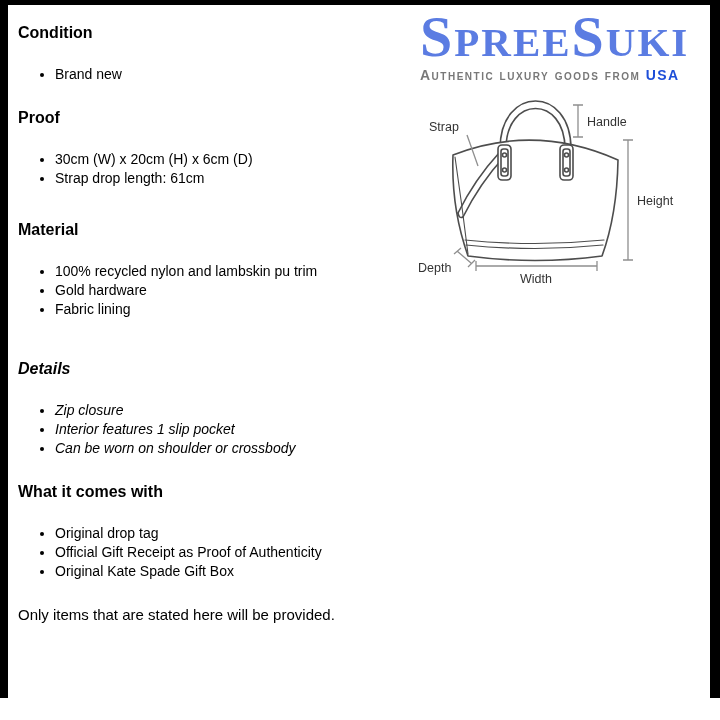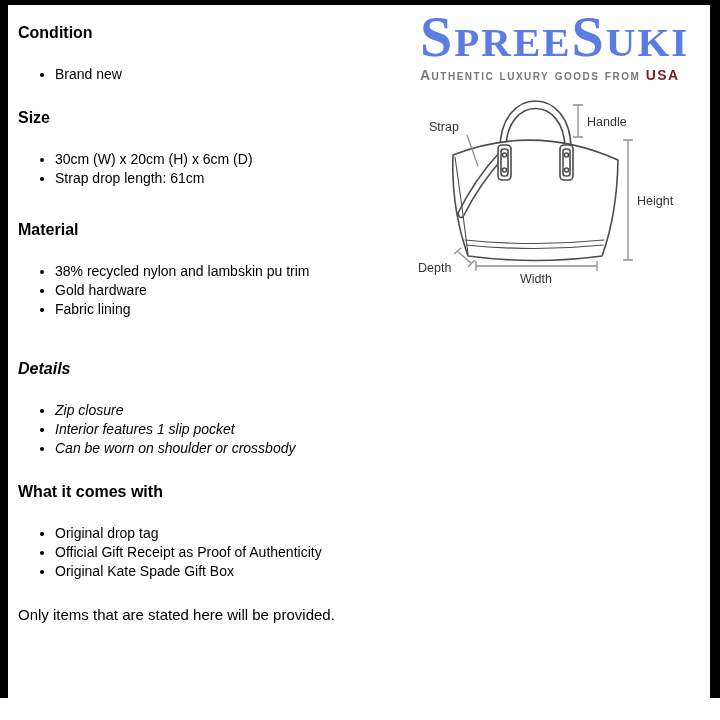--- a/index.html
+++ b/index.html
@@ -41,32 +41,32 @@
     <div id="sections">
   <div class="section">
     <h3 class="heading">Condition</h3>
 
     <ul class="bullets">
             <li>Brand new</li>
           </ul>
   </div>
 
   <div class="section">
-    <h3 class="heading">Size</h3>
+    <h3 class="heading">Proof</h3>
     <ul class="bullets">
             <li>30cm (W) x 20cm (H) x 6cm (D)</li>
             <li>Strap drop length: 61cm</li>
           </ul>
   </div>
 
   <div class="section gap-md">
     <h3 class="heading">Material</h3>
 
     <ul class="bullets">
-            <li>38% recycled nylon and lambskin pu trim</li>
+            <li>100% recycled nylon and lambskin pu trim</li>
             <li>Gold hardware</li>
             <li>Fabric lining</li>
           </ul>
   </div>
 
   <div class="section gap-lg">
     <h3 class="heading">Details</h3>
 
     <ul class="bullets">
             <li>Zip closure</li>
@@ -83,21 +83,21 @@
             <li>Official Gift Receipt as Proof of Authenticity</li>
             <li>Original Kate Spade Gift Box</li>
           </ul>
   </div>
 </div>
     <p class="footer-note">Only items that are stated here will be provided.</p>
   </div>
 
   <div class="logo">
     <div class="brand" style="color: rgb(91, 124, 226);">SpreeSuki</div>
-    <div class="tagline" style="color: rgb(120, 120, 120);"><span>Authentic luxury goods from </span><span class="usa" style="color: #7f1d1d;">USA</span></div>
+    <div class="tagline" style="color: rgb(120, 120, 120);"><span>Authentic luxury goods from </span><span class="usa" style="color: #1d4ed8;">USA</span></div>
   </div>
 
   <svg class="diagram" viewBox="0 0 300 210" xmlns="http://www.w3.org/2000/svg">
     <g fill="none" stroke-width="1.6" stroke-linecap="round" stroke-linejoin="round" stroke="#4d4d4d">
       <path d="M85,56 C85,-8 156,-8 156,56"></path>
       <path d="M91,56 C91,2 150,2 150,56"></path>
       <path fill="#ffffff" d="M38,62 Q120,30 203,67 Q202,122 187,163 Q120,172 53,163 Q36,115 38,62 Z"></path>
       <path d="M40,64 Q47,112 53,161" stroke-width="1.1"></path>
       <path d="M50,147 Q120,154 189,147" stroke-width="1.2"></path>
       <path d="M51,152 Q120,159 188,152" stroke-width="1.2"></path>

